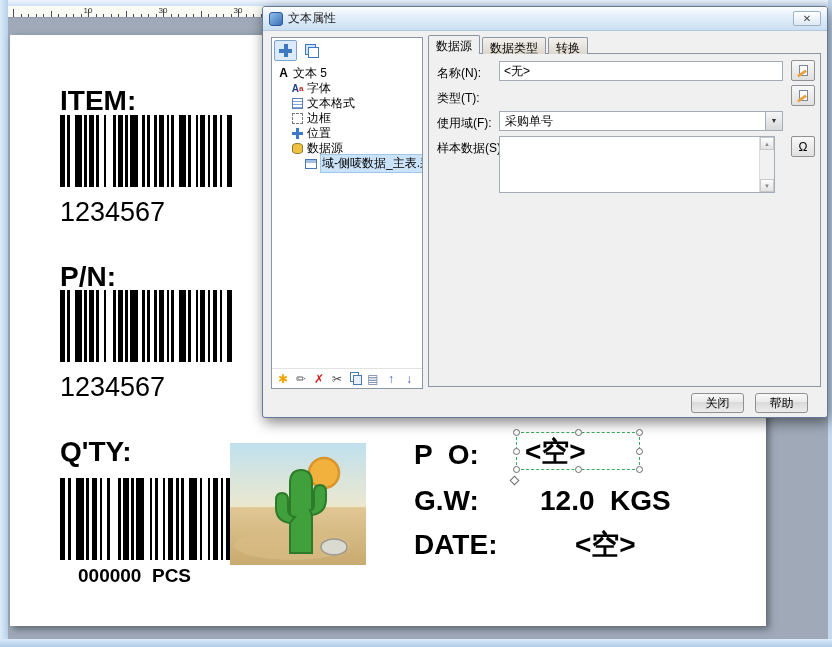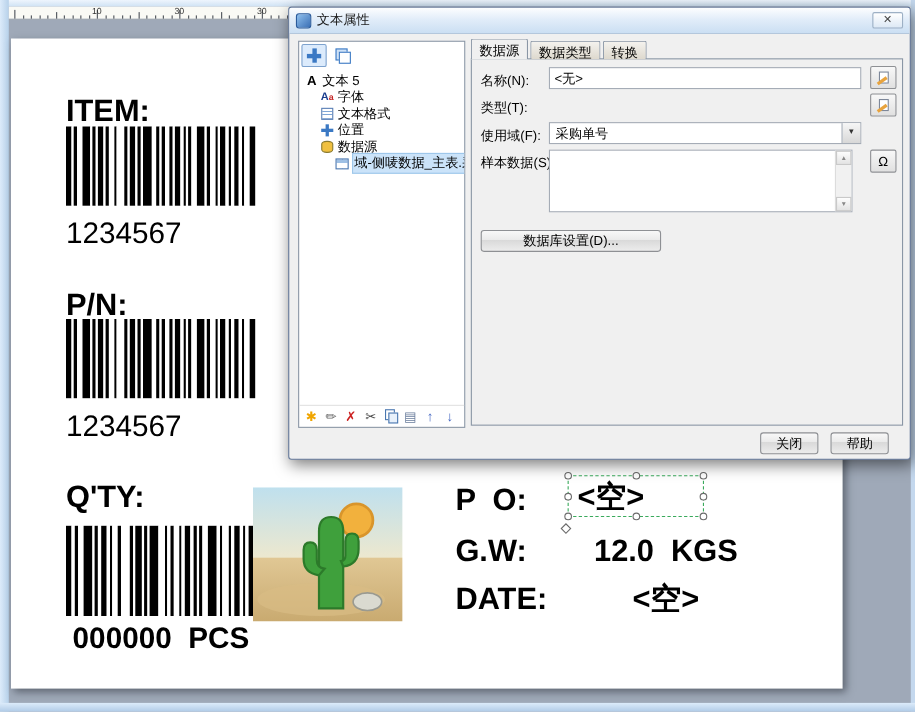--- a/index.html
+++ b/index.html
@@ -366,21 +366,21 @@
       <span class="br" style="flex-grow: 2;"></span>
       <span class="sp" style="flex-grow: 1;"></span>
       <span class="br" style="flex-grow: 1;"></span>
       <span class="sp" style="flex-grow: 1;"></span>
       <span class="br" style="flex-grow: 2;"></span>
       <span class="sp" style="flex-grow: 1;"></span>
       <span class="br" style="flex-grow: 1;"></span>
       <span class="sp" style="flex-grow: 2;"></span>
       <span class="br" style="flex-grow: 2;"></span>
     </div>
-  <div class="lbl" style="left:56px;top:531px;font-size:27px">000000  PCS</div>
+  <div class="lbl" style="left:68px;top:531px;font-size:19px">000000  PCS</div>
 
   <svg style="position:absolute;left:220px;top:408px" width="136" height="122" viewBox="0 0 136 122">
     <defs>
       <linearGradient id="sky" x1="0" y1="0" x2="0" y2="1">
         <stop offset="0" stop-color="#bfe0ee"></stop>
         <stop offset="0.52" stop-color="#ece8cf"></stop>
         <stop offset="0.53" stop-color="#e0c794"></stop>
         <stop offset="1" stop-color="#c9aa70"></stop>
       </linearGradient>
     </defs>
@@ -438,20 +438,24 @@
       </div>
       <div class="trow ind1">
         <span class="tic tic-font">A<em>a</em></span>
         <span>字体</span>
       </div>
       <div class="trow ind1">
         <span class="tic"><span class="tic-fmt"></span></span>
         <span>文本格式</span>
       </div>
       <div class="trow ind1">
+        <span class="tic"><span class="tic-border"></span></span>
+        <span>边框</span>
+      </div>
+      <div class="trow ind1">
         <span class="tic"><span class="tic-pos"></span></span>
         <span>位置</span>
       </div>
       <div class="trow ind1">
         <span class="tic"><span class="tic-db"></span></span>
         <span>数据源</span>
       </div>
       <div class="trow ind2">
         <span class="tic"><span class="tic-tbl"></span></span>
         <span class="sel-text">域-侧唛数据_主表.采购...</span>
@@ -496,18 +500,17 @@
     <span class="flabel" style="top:86px">样本数据(S):</span>
     <div class="textarea" style="top:82px">
       <span></span>
       <span class="scrollcol">
         <span class="sarrow" style="top:0">▲</span>
         <span class="sarrow" style="bottom:0">▼</span>
       </span>
     </div>
     <span class="mini-btn" style="top:82px">Ω</span>
 
-    <button class="btn db-btn">数据库设置(D)...</button>
   </div>
 
   <button class="btn footer-close">关闭</button>
   <button class="btn footer-help">帮助</button>
 </div>
 
 </body></html>

